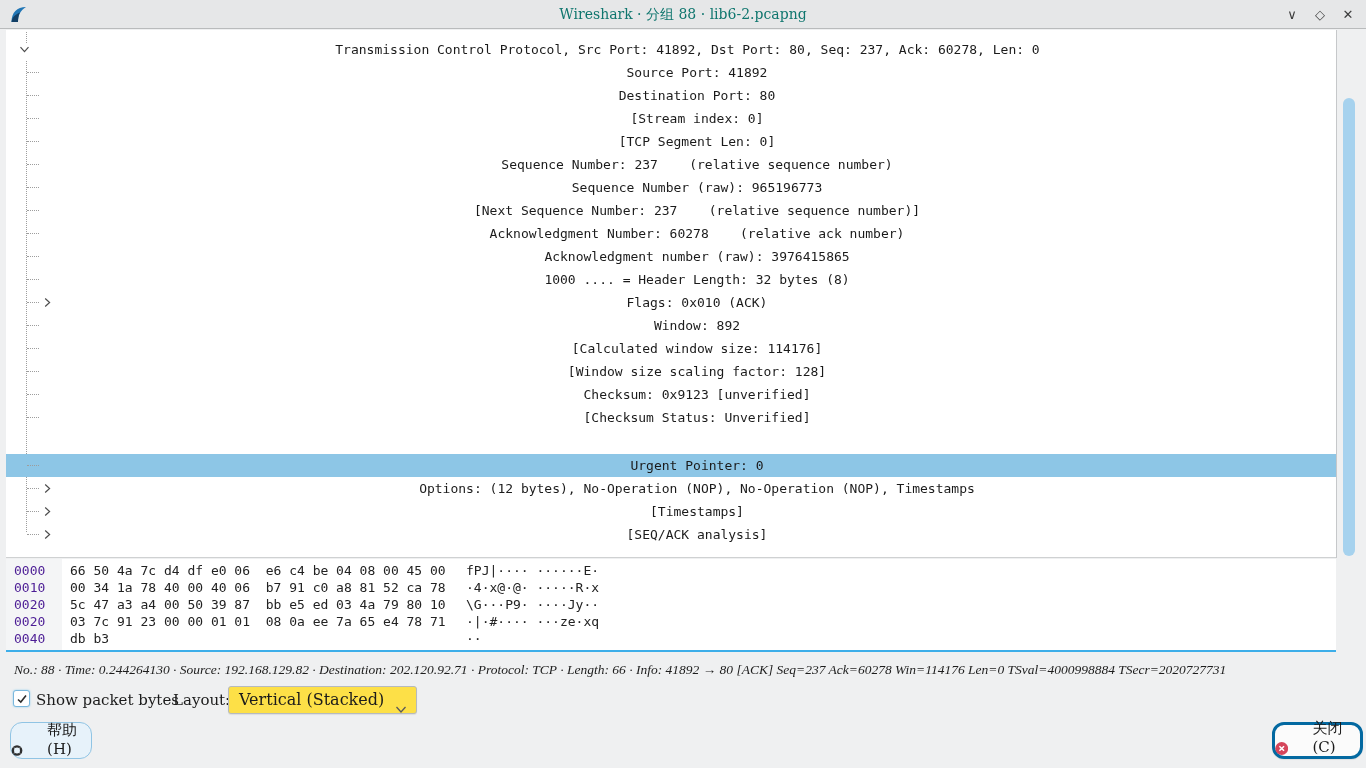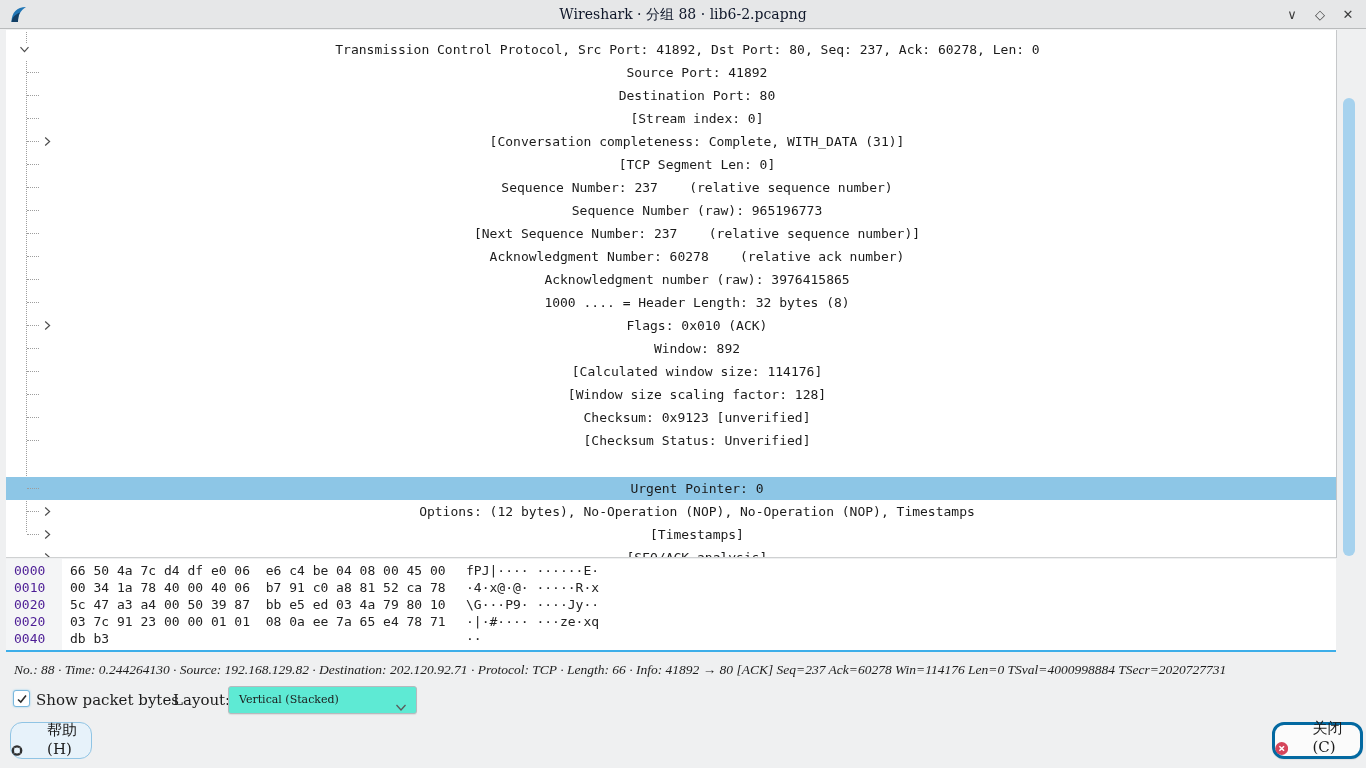--- a/index.html
+++ b/index.html
@@ -8,21 +8,21 @@
     --close-red:#d5455b; --help-border:#90c4e4; --text:#1b1b1b;
   }
   *{margin:0;padding:0;box-sizing:border-box;}
   html,body{width:1366px;height:768px;overflow:hidden;}
   body{background:var(--bg);font-family:"DejaVu Serif",serif;color:var(--text);position:relative;}
 
   
   .titlebar{position:absolute;left:0;top:0;width:1366px;height:29px;background:var(--titlebar-bg);
     border-bottom:1px solid #b9bbbc;display:flex;align-items:center;}
   .app-icon{position:absolute;left:8px;top:4px;width:21px;height:21px;}
-  .title-text{position:absolute;left:0;right:0;text-align:center;font-size:14px;color:#0f172a;line-height:29px;}
+  .title-text{position:absolute;left:0;right:0;text-align:center;font-size:14px;color:#0f766e;line-height:29px;}
   .win-controls{position:absolute;right:10px;top:0;height:29px;display:flex;align-items:center;gap:12px;}
   .win-btn{width:16px;height:16px;display:flex;align-items:center;justify-content:center;
     font-family:"DejaVu Sans",sans-serif;font-size:13px;color:#3c3c3c;cursor:default;}
 
   
   .tree-pane{position:absolute;left:6px;top:30px;width:1330px;height:528px;background:var(--pane-bg);
     border-bottom:1px solid #cfd1d2;font-family:"DejaVu Sans Mono",monospace;font-size:13px;overflow:hidden;}
   .tree-rows{position:relative;padding-top:8px;}
   .tree-stub{position:absolute;left:20px;top:2px;height:11px;border-left:1px dotted #9d9d9d;}
   .tree-vline{position:absolute;left:20px;top:31px;height:471px;border-left:1px dotted #9d9d9d;}
@@ -54,22 +54,22 @@
   .summary-line{position:absolute;left:14px;top:662px;width:1340px;font-family:"Liberation Serif",serif;
     font-style:italic;font-size:13.5px;color:#1d1d1d;white-space:pre;}
 
   
   .controls{position:absolute;left:0;top:684px;width:1366px;height:32px;}
   .checkbox{position:absolute;left:13px;top:6px;width:17px;height:17px;background:#fff;
     border:1px solid #79b7dd;border-radius:3px;box-shadow:0 0 2px rgba(61,174,233,.55);
     display:flex;align-items:center;justify-content:center;}
   .checkbox-label{position:absolute;left:36px;top:0;line-height:32px;font-size:15px;}
   .layout-label{position:absolute;left:173px;top:0;line-height:32px;font-size:15px;}
-  .dropdown{position:absolute;left:228px;top:2px;width:189px;height:28px;background:#5eead4;
-    border:1px solid #b6babe;border-radius:3px;font-size:11px;line-height:26px;padding-left:10px;
+  .dropdown{position:absolute;left:228px;top:2px;width:189px;height:28px;background:#fde047;
+    border:1px solid #b6babe;border-radius:3px;font-size:16px;line-height:26px;padding-left:10px;
     box-shadow:0 1px 1px rgba(0,0,0,.08);}
   .dropdown-chevron{position:absolute;right:9px;top:9px;}
 
   
   .btn{position:absolute;top:722px;height:37px;border-radius:12px;display:flex;align-items:flex-end;
     justify-content:center;gap:24px;font-size:15px;color:#1a1a1a;}
   .btn-help{left:10px;width:82px;background:#e7f2fa;border:1px solid var(--help-border);}
   .btn-close{left:1272px;width:91px;background:#fbfbfb;border:3px solid #0369a1;box-shadow:0 1px 1px rgba(0,0,0,.07);}
 </style>
 </head>
@@ -93,23 +93,20 @@
 <div class="tree-pane">
   <div class="tree-rows">
     <div class="tree-stub"></div>
     <div class="tree-vline"></div>
   <div class="tree-row lvl0"><span class="expander"><svg width="11" height="11" viewBox="0 0 11 11">
             <polyline points="1.5,3.2 5.5,7.6 9.5,3.2" fill="none" stroke="#4d4d4d" stroke-width="1.2"></polyline>
           </svg></span><span class="tree-label">Transmission Control Protocol, Src Port: 41892, Dst Port: 80, Seq: 237, Ack: 60278, Len: 0</span></div>
       <div class="tree-row lvl1 child"><span class="tree-label">Source Port: 41892</span></div>
       <div class="tree-row lvl1 child"><span class="tree-label">Destination Port: 80</span></div>
       <div class="tree-row lvl1 child"><span class="tree-label">[Stream index: 0]</span></div>
-      <div class="tree-row lvl1 child"><span class="expander"><svg width="11" height="11" viewBox="0 0 11 11">
-            <polyline points="3.2,1.5 7.6,5.5 3.2,9.5" fill="none" stroke="#4d4d4d" stroke-width="1.2"></polyline>
-          </svg></span><span class="tree-label">[Conversation completeness: Complete, WITH_DATA (31)]</span></div>
       <div class="tree-row lvl1 child"><span class="tree-label">[TCP Segment Len: 0]</span></div>
       <div class="tree-row lvl1 child"><span class="tree-label">Sequence Number: 237    (relative sequence number)</span></div>
       <div class="tree-row lvl1 child"><span class="tree-label">Sequence Number (raw): 965196773</span></div>
       <div class="tree-row lvl1 child"><span class="tree-label">[Next Sequence Number: 237    (relative sequence number)]</span></div>
       <div class="tree-row lvl1 child"><span class="tree-label">Acknowledgment Number: 60278    (relative ack number)</span></div>
       <div class="tree-row lvl1 child"><span class="tree-label">Acknowledgment number (raw): 3976415865</span></div>
       <div class="tree-row lvl1 child"><span class="tree-label">1000 .... = Header Length: 32 bytes (8)</span></div>
       <div class="tree-row lvl1 child"><span class="expander"><svg width="11" height="11" viewBox="0 0 11 11">
             <polyline points="3.2,1.5 7.6,5.5 3.2,9.5" fill="none" stroke="#4d4d4d" stroke-width="1.2"></polyline>
           </svg></span><span class="tree-label">Flags: 0x010 (ACK)</span></div>

